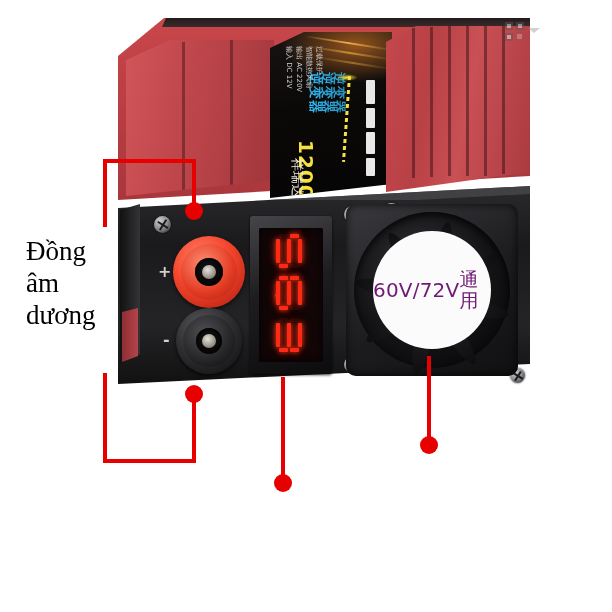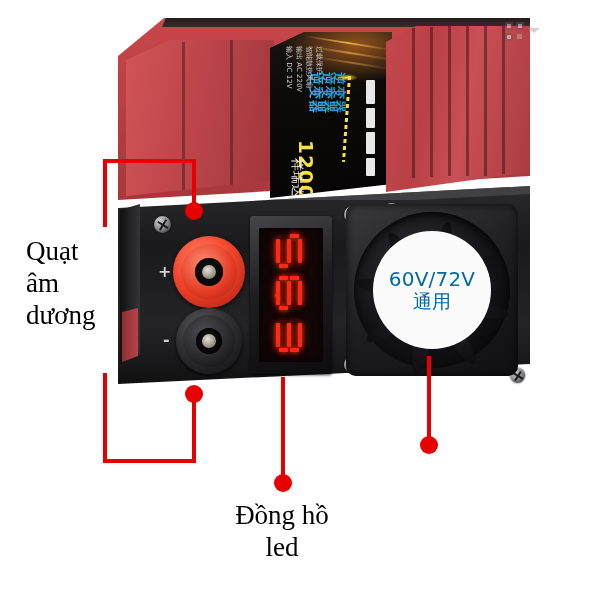--- a/index.html
+++ b/index.html
@@ -98,22 +98,22 @@
             box-shadow:inset 0 0 8px rgba(0,0,0,.8);}
   .fan-bore{position:absolute;border-radius:50%;
             background:radial-gradient(circle at 40% 32%,#2c2c30,#131316 55%,#050506 100%);
             box-shadow:inset 0 3px 10px rgba(0,0,0,.9);}
   .blade{position:absolute;left:50%;top:50%;width:50%;height:17px;
             transform-origin:0 50%;background:linear-gradient(90deg,#303034,#0d0d0f);
             border-radius:0 50% 50% 0;opacity:.92;}
   .hub{position:absolute;border-radius:50%;
             background:radial-gradient(circle at 38% 32%,#2e2e32,#121214 70%);}
   .fan-badge{position:absolute;border-radius:50%;background:#fbfbfb;
-            display:flex;flex-direction:column;align-items:center;justify-content:center;
-            color:#0369a1;font-family:"DejaVu Sans",sans-serif;line-height:1.12;}
+            display:flex;flex-direction:row;align-items:center;justify-content:center;
+            color:#701a75;font-family:"DejaVu Sans",sans-serif;line-height:1.12;}
   .badge-v{font-size:20px;letter-spacing:.2px;}
   .badge-cn{font-size:19px;}
 
   
   .ann-text{position:absolute;color:#000;font-size:27px;line-height:1.18;
             font-family:"Liberation Serif","DejaVu Serif",serif;white-space:pre-line;}
   .ann-center{text-align:center;}
   .lead{position:absolute;background:#e60000;}
   .lead-h{height:4px;}
   .lead-v{width:4px;}
@@ -268,28 +268,26 @@
   <div class="lead lead-h" style="left:103px;top:159px;width:93px;"></div>
   <div class="lead lead-v" style="left:103px;top:159px;height:68px;"></div>
   <div class="lead lead-v" style="left:192px;top:159px;height:50px;"></div>
   <div class="dot" style="left:185px;top:202px;width:18px;height:18px;"></div>
 
   <div class="lead lead-h" style="left:103px;top:459px;width:93px;"></div>
   <div class="lead lead-v" style="left:103px;top:373px;height:86px;"></div>
   <div class="lead lead-v" style="left:192px;top:394px;height:65px;"></div>
   <div class="dot" style="left:185px;top:385px;width:18px;height:18px;"></div>
 
-  <div class="ann-text" style="left:26px;top:236px;">Quạt
+  <div class="ann-text" style="left:26px;top:236px;">Đồng
 âm
 dương</div>
 
   <div class="lead lead-v" style="left:281px;top:377px;height:100px;"></div>
   <div class="dot" style="left:274px;top:474px;width:18px;height:18px;"></div>
-  <div class="ann-text ann-center" style="left:207px;top:500px;width:150px;">Đồng hồ
-led</div>
 
   <div class="lead lead-v" style="left:427px;top:356px;height:82px;"></div>
   <div class="dot" style="left:420px;top:436px;width:18px;height:18px;"></div>
 
   <div class="wm">
     <i style="left:0;top:0;width:8px;height:8px;"></i>
     <i style="left:2px;top:2px;width:4px;height:4px;background:#fff;"></i>
     <i style="left:11px;top:0;width:8px;height:8px;"></i>
     <i style="left:13px;top:2px;width:4px;height:4px;background:#fff;"></i>
     <i style="left:0;top:11px;width:8px;height:8px;"></i>

